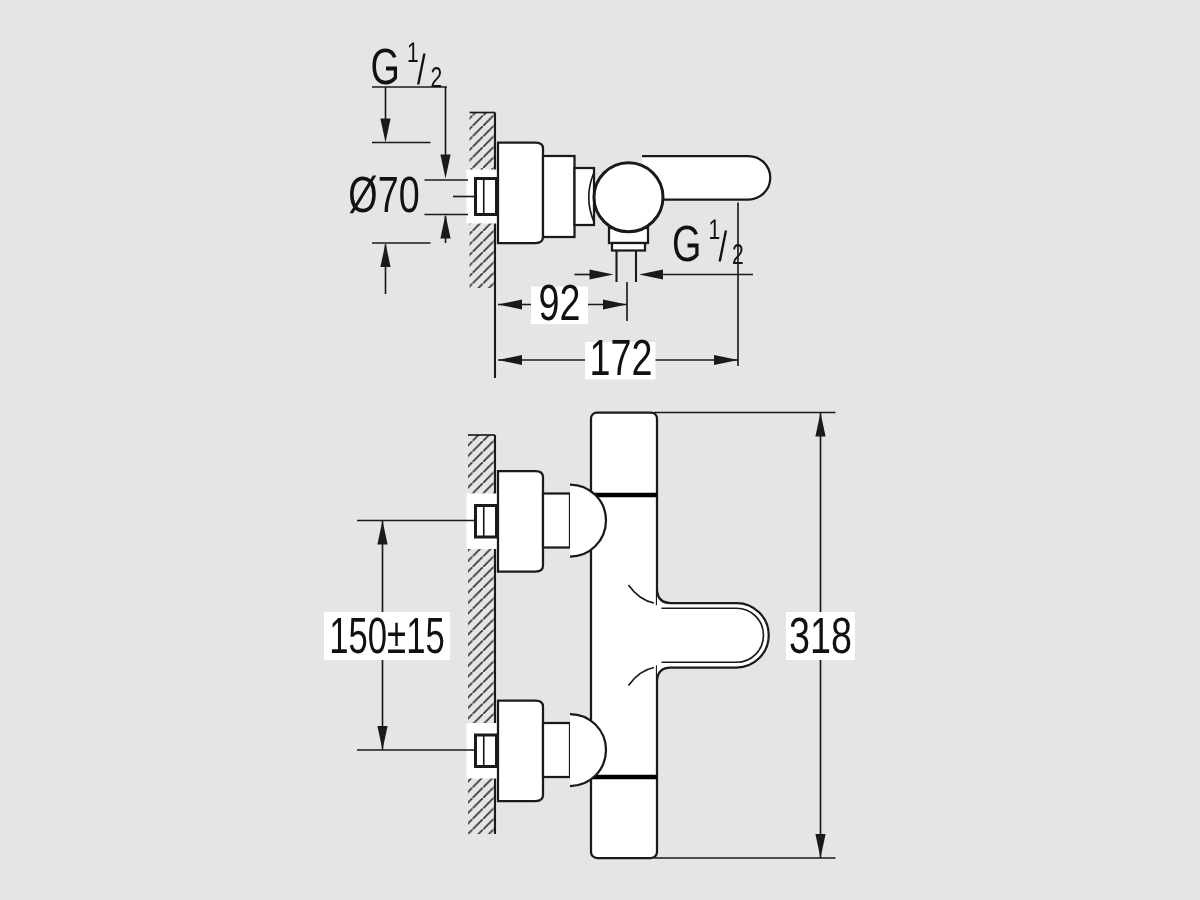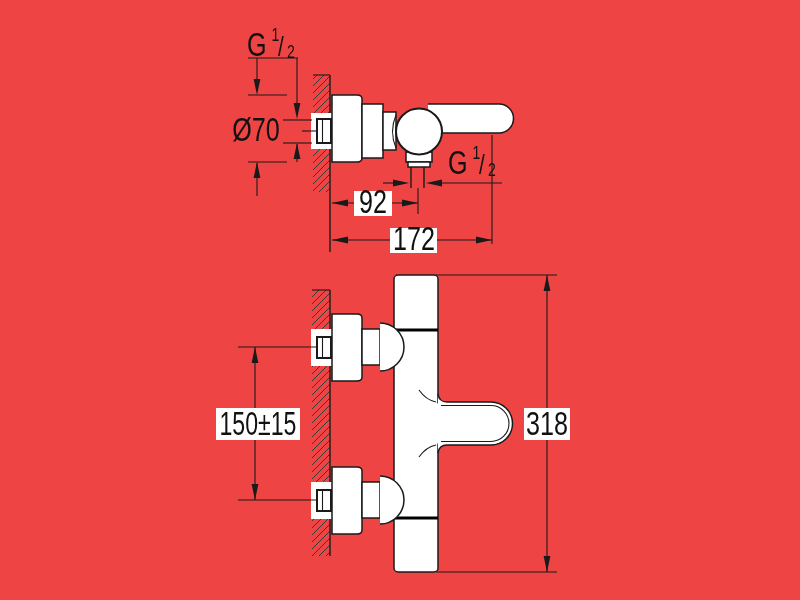--- a/index.html
+++ b/index.html
@@ -1,16 +1,16 @@
 <!DOCTYPE html>
 <html><head>
 <meta charset="utf-8">
 <style>
   html,body{margin:0;padding:0;background:#ffffff;}
-  #stage{position:relative;width:800px;height:600px;background:#ef4444;overflow:hidden;
+  #stage{position:relative;width:800px;height:600px;background:#e5e5e5;overflow:hidden;
          font-family:"Liberation Sans",sans-serif;}
   svg{position:absolute;left:0;top:0;}
   .ln{stroke:#1a1a1a;stroke-width:1.4;fill:none;}
   .thin{stroke:#1a1a1a;stroke-width:1.1;fill:none;}
   .bold{stroke:#000000;stroke-width:3;fill:none;}
   .shape{stroke:#1a1a1a;stroke-width:1.5;fill:#ffffff;}
   .shape2{stroke:#1a1a1a;stroke-width:2;fill:#ffffff;}
   .arrow{fill:#1a1a1a;stroke:none;}
   .gap{fill:#ffffff;stroke:none;}
   .dimtxt{font-family:"Liberation Sans",sans-serif;font-size:34px;fill:#111111;}

